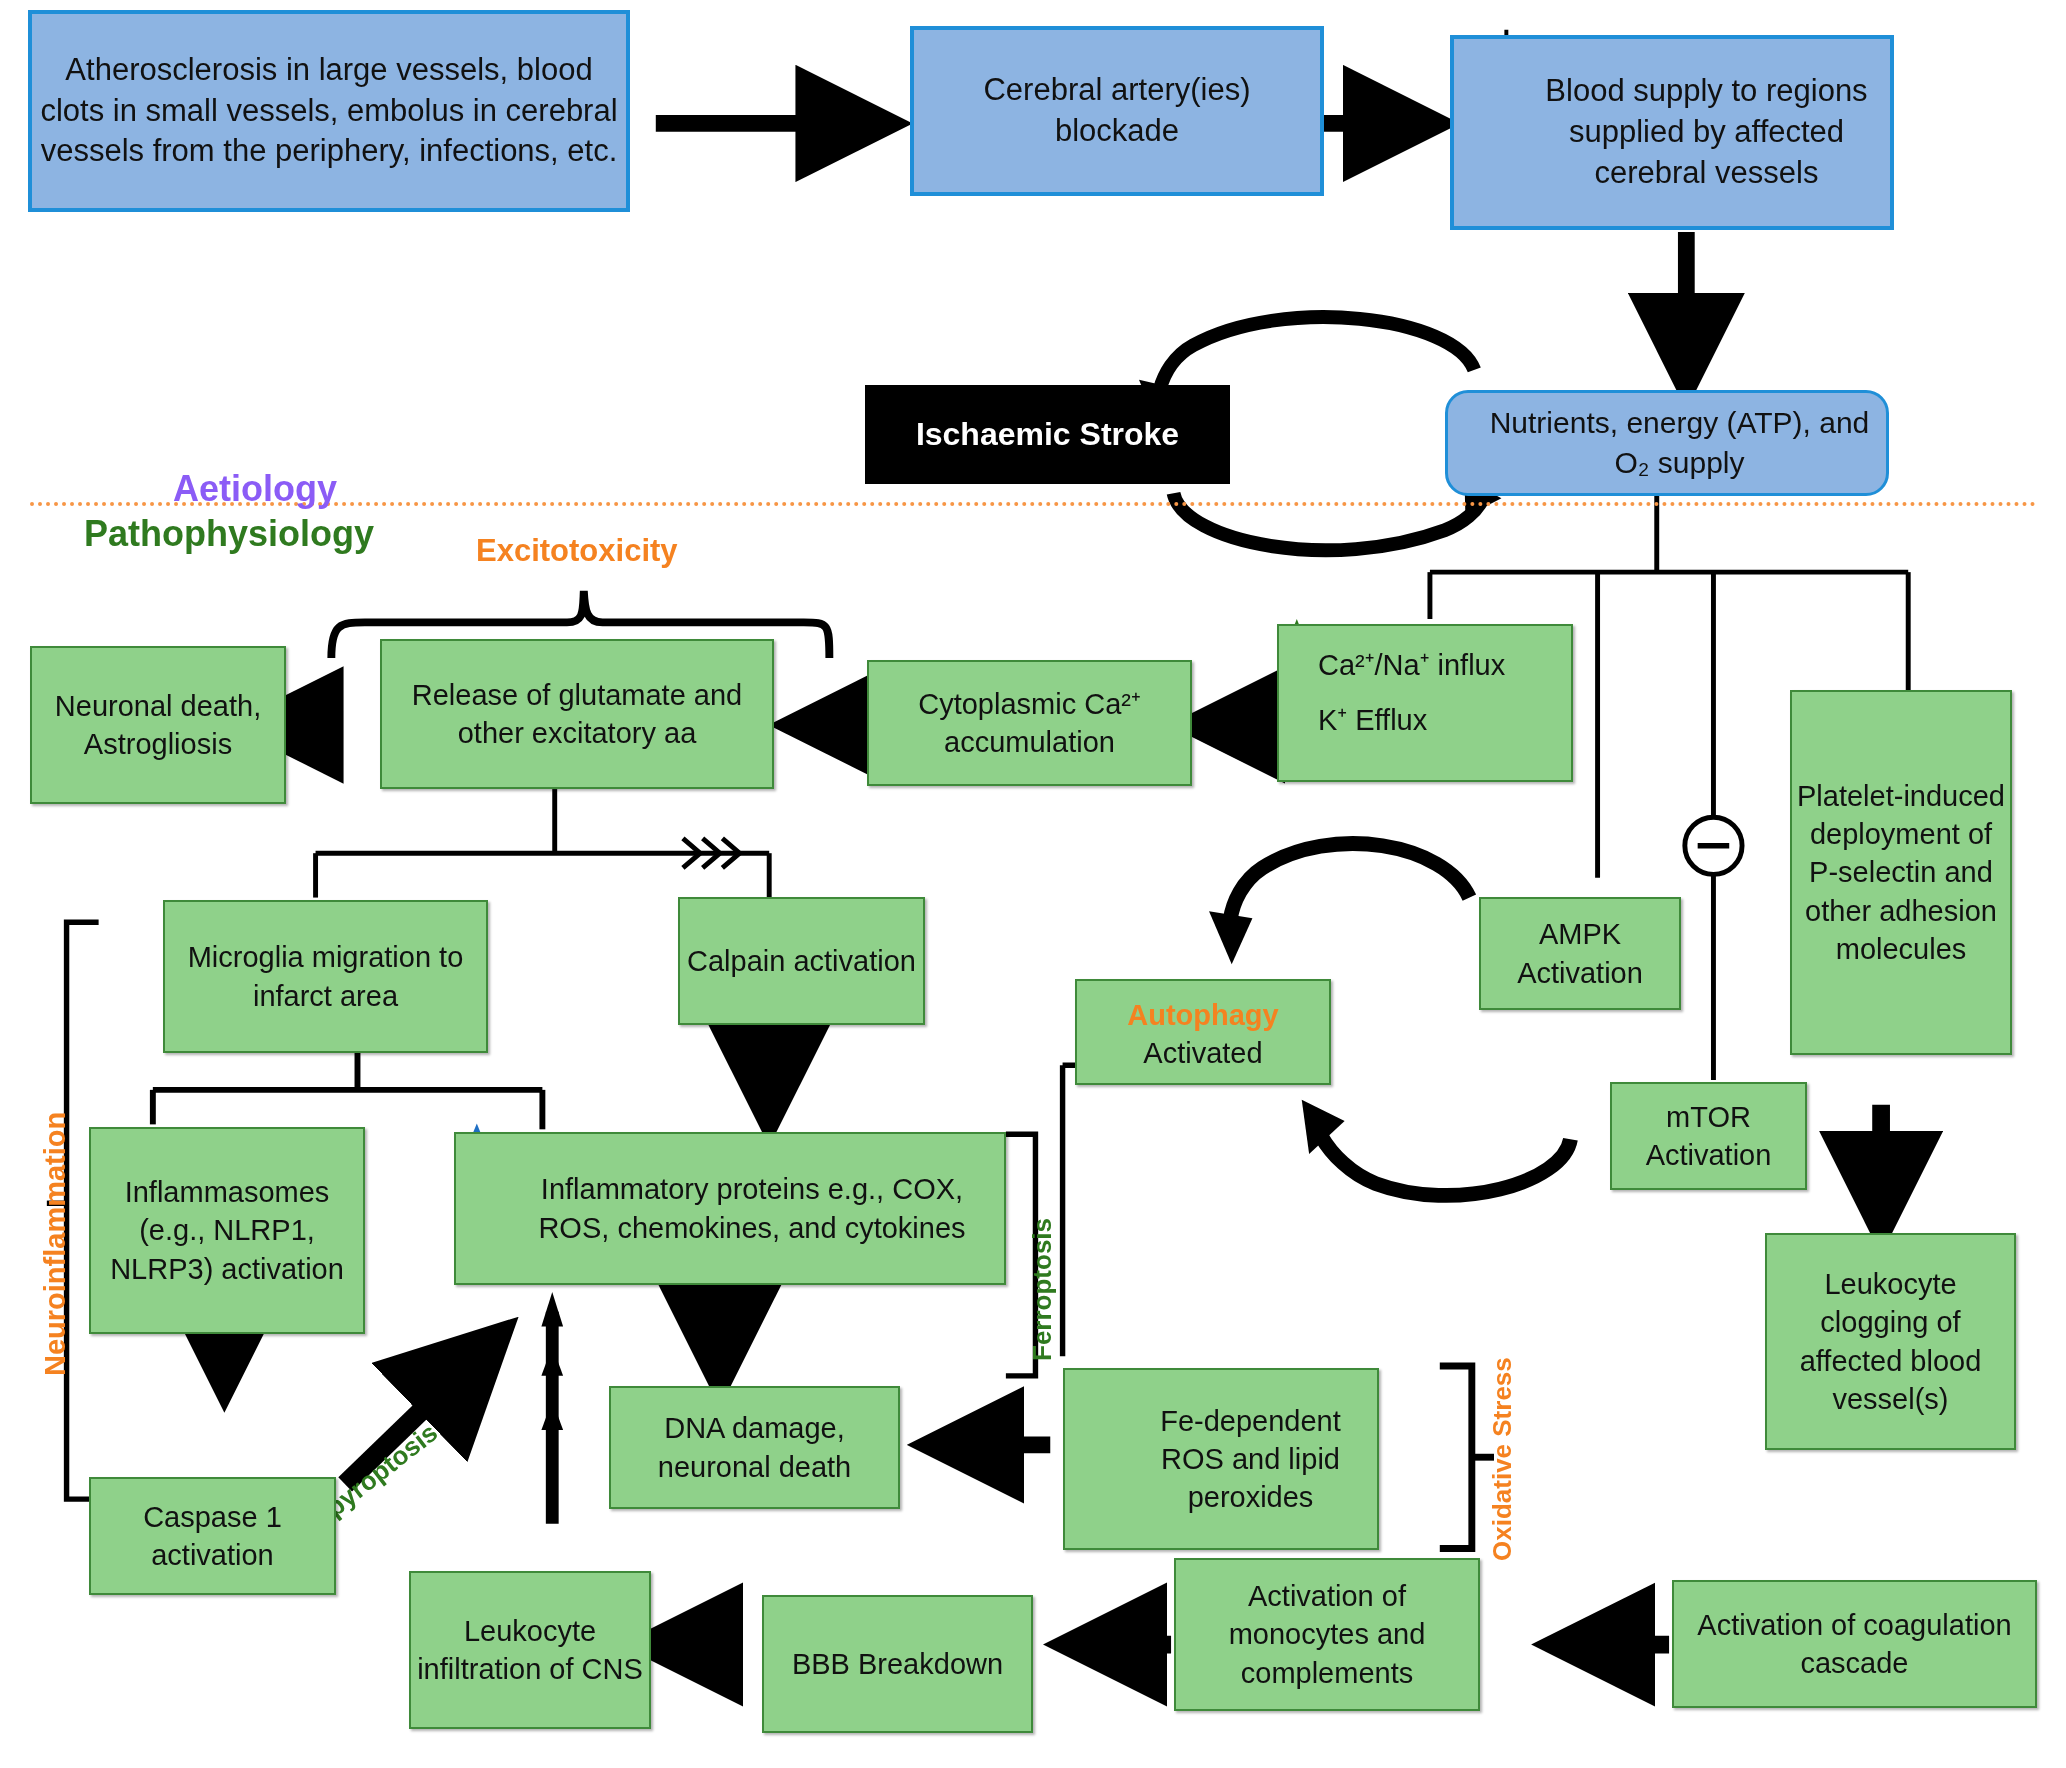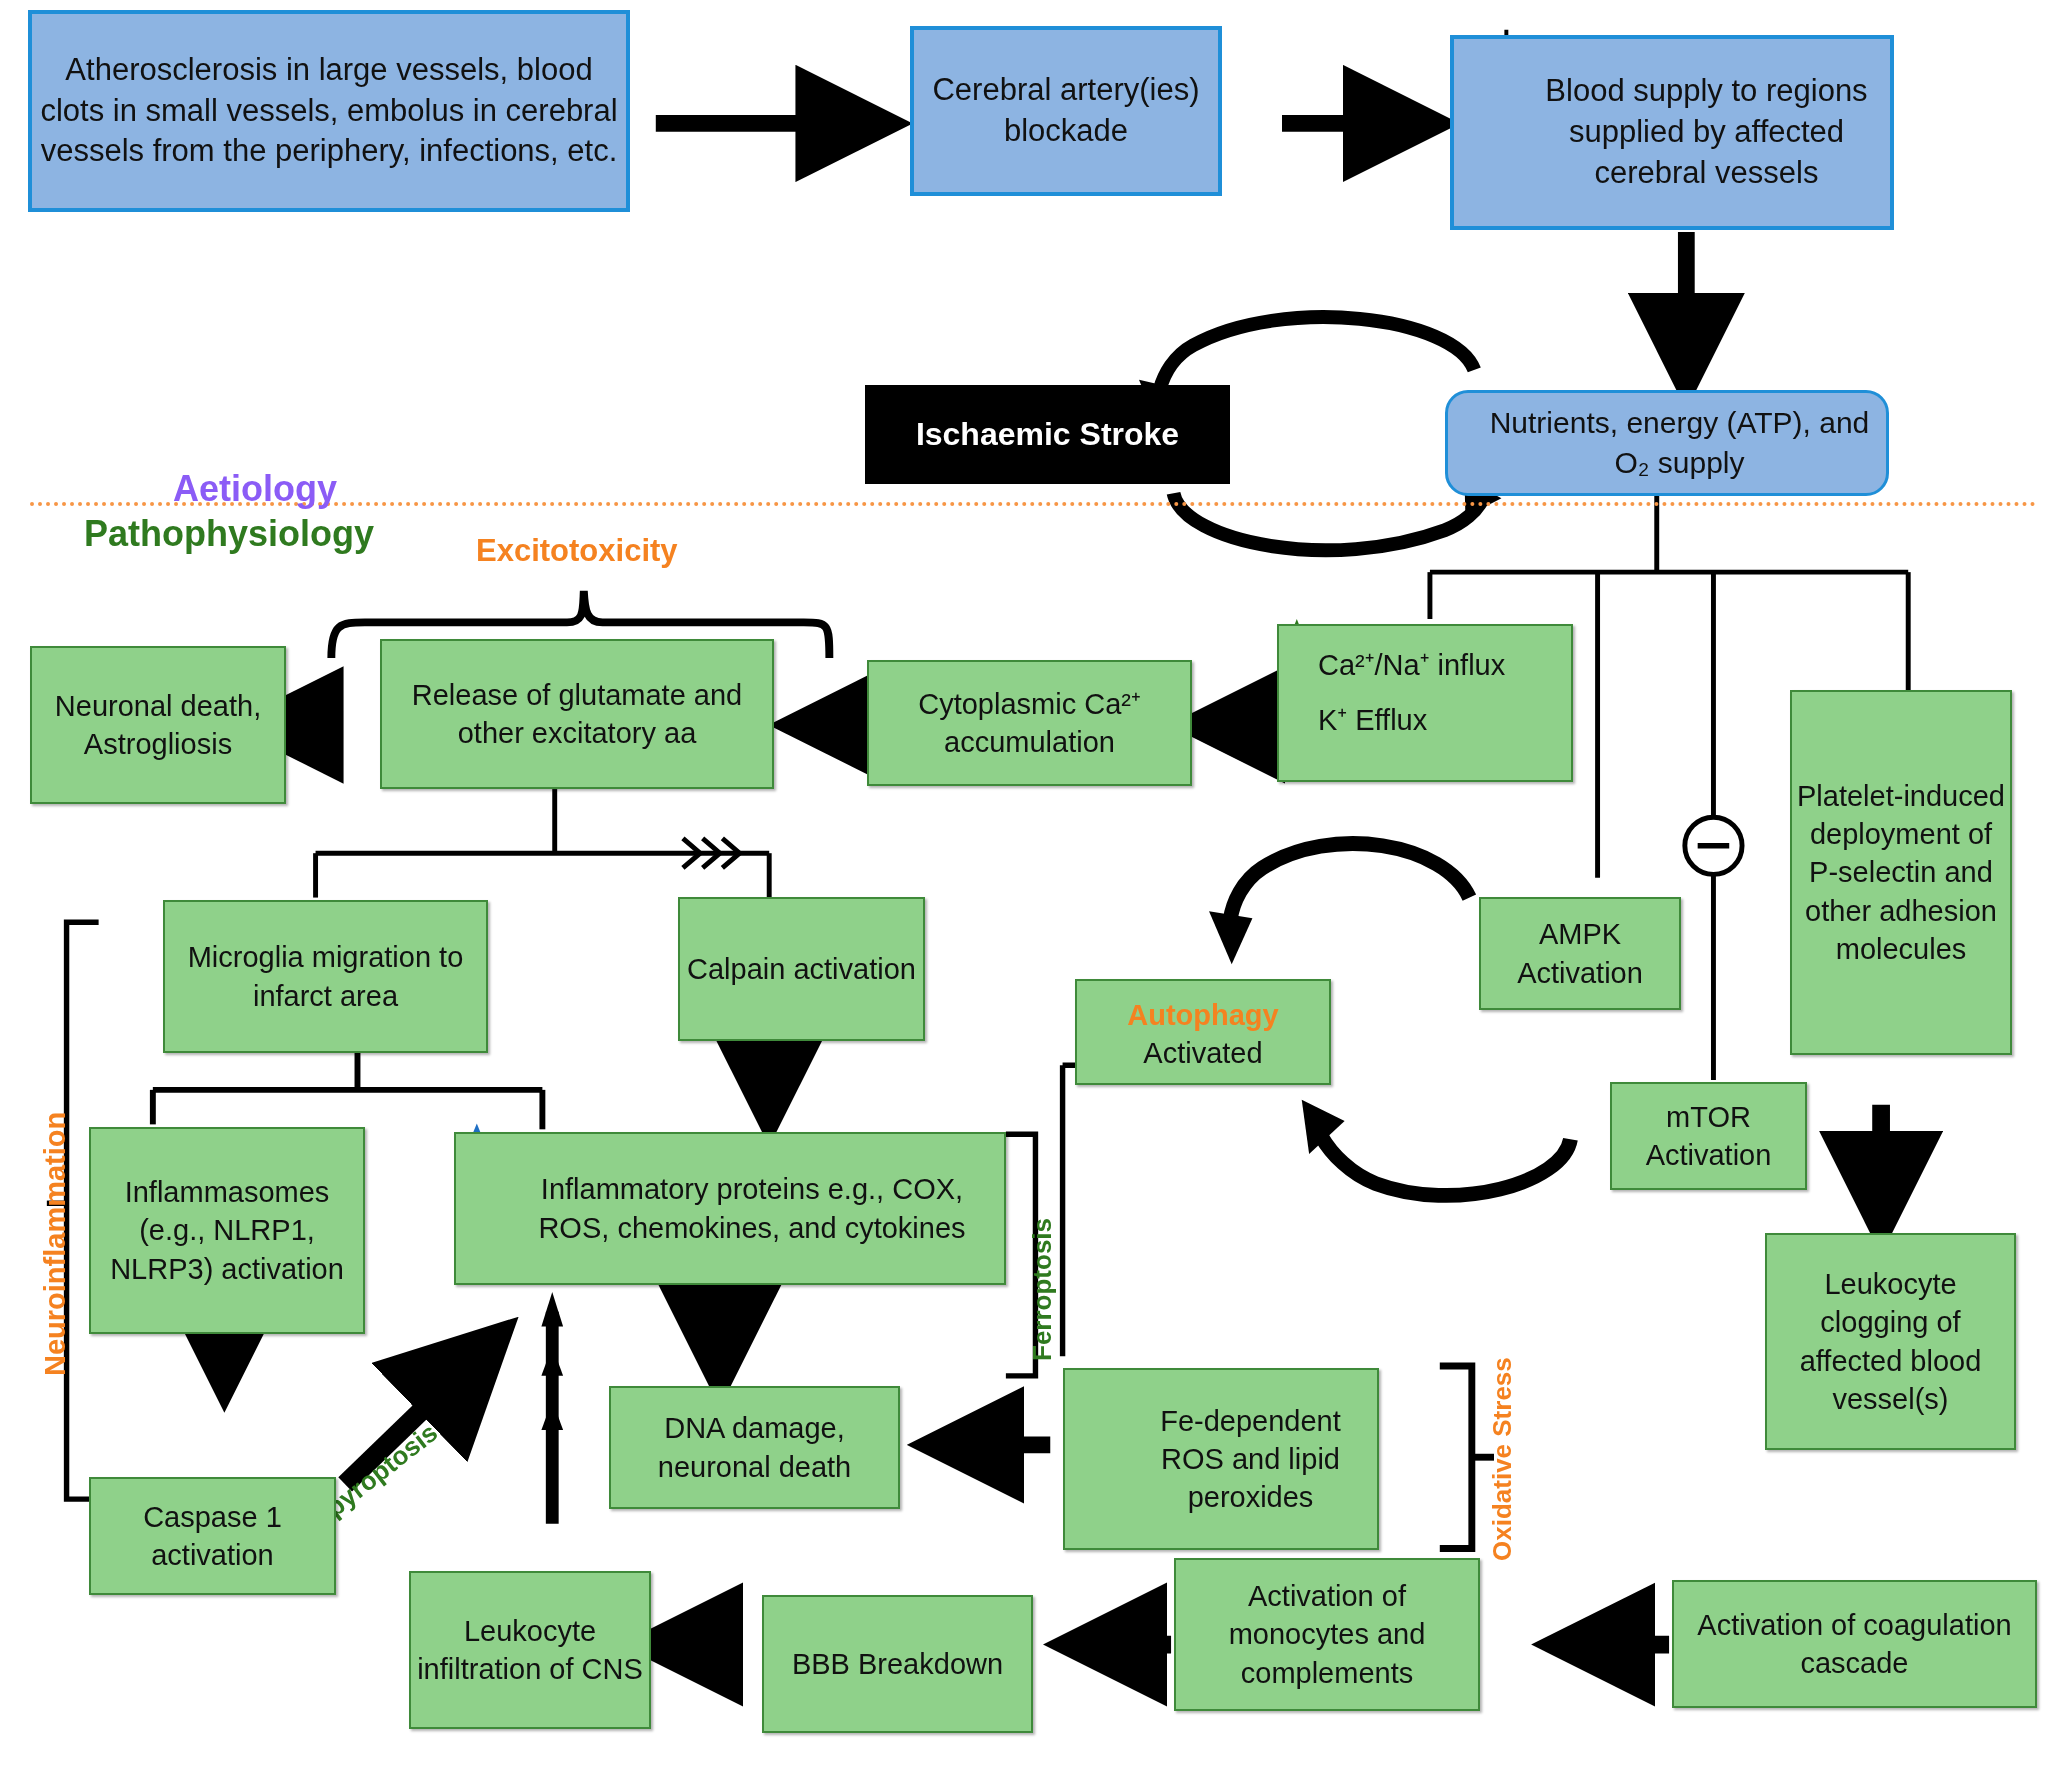--- a/index.html
+++ b/index.html
@@ -256,21 +256,21 @@
       <path d="M1480 3335 L1320 3335" stroke="#000" stroke-width="36" marker-end="url(#ah)" fill="none"></path>
     </g>
   </svg>
 
   <div class="orange-divider"></div>
 
   <div class="box blue" style="left:28px; top:10px; width:602px; height:202px;">
     <span>Atherosclerosis in large vessels, blood clots in small vessels, embolus in cerebral vessels from the periphery, infections, etc.</span>
   </div>
 
-  <div class="box blue" style="left:910px; top:26px; width:312px; height:170px;">
+  <div class="box blue" style="left:910px; top:26px; width:414px; height:170px;">
     <span>Cerebral artery(ies) blockade</span>
   </div>
 
   <div class="box blue" style="left:1450px; top:35px; width:444px; height:195px; padding-left:74px;">
     <span>Blood supply to regions supplied by affected cerebral vessels</span>
   </div>
 
   <div class="box blue thin" style="left:1445px; top:390px; width:444px; height:106px; font-size:30px; padding-left:30px;">
     <span>Nutrients, energy (ATP), and O₂ supply</span>
   </div>
@@ -319,21 +319,21 @@
 
   <div class="box green" style="left:1075px; top:979px; width:256px; height:106px; display:block; padding-top:15px;">
     <div style="color:#f58220; font-weight:bold;">Autophagy</div>
     <div>Activated</div>
   </div>
 
   <div class="box green" style="left:163px; top:900px; width:325px; height:153px;">
     <span>Microglia migration to infarct area</span>
   </div>
 
-  <div class="box green" style="left:678px; top:897px; width:247px; height:144px;">
+  <div class="box green" style="left:678px; top:897px; width:247px; height:128px;">
     <span>Calpain activation</span>
   </div>
 
   <div class="box green" style="left:89px; top:1127px; width:276px; height:207px;">
     <span>Inflammasomes (e.g., NLRP1, NLRP3) activation</span>
   </div>
 
   <div class="box green" style="left:454px; top:1132px; width:552px; height:153px; padding-left:49px;">
     <span>Inflammatory proteins e.g., COX, ROS, chemokines, and cytokines</span>
   </div>

